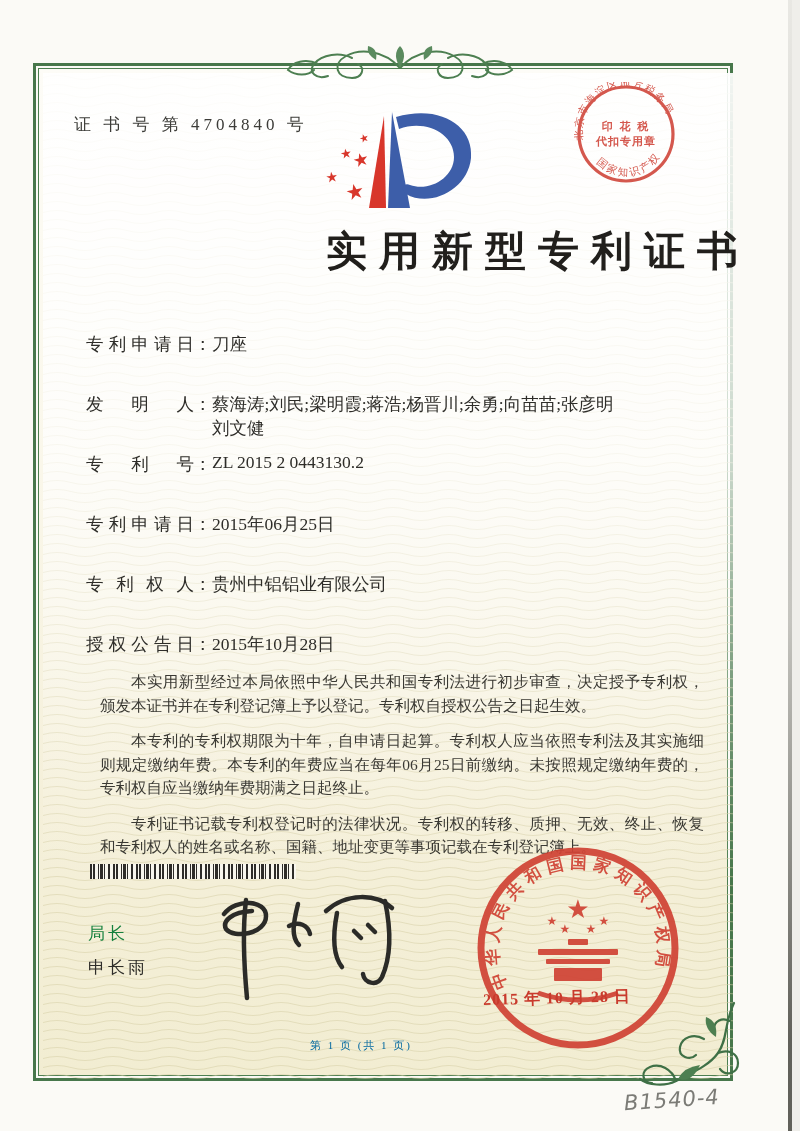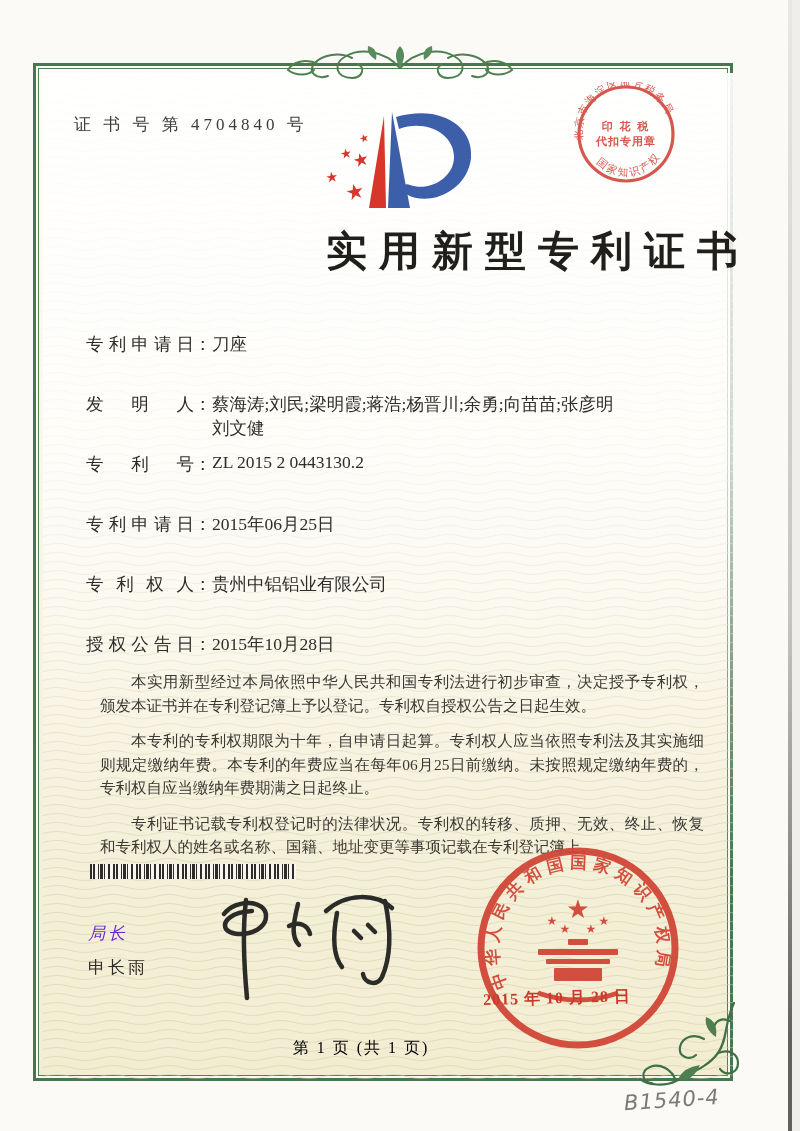--- a/index.html
+++ b/index.html
@@ -37,32 +37,32 @@
 
   .paragraphs{position:absolute;left:88px;top:658px;width:628px;font-size:15.5px;
     line-height:23.5px;color:#3a3933;text-align:justify;}
   .paragraphs p{margin:12px;text-indent:2em;}
 
   .barcode{position:absolute;left:90px;top:864px;width:206px;height:15px;
     background:repeating-linear-gradient(90deg,#2e2c29 0 2px,#f8f6ee 2px 3px,#2e2c29 3px 5px,
     #f8f6ee 5px 8px,#2e2c29 8px 9px,#f8f6ee 9px 10px,#2e2c29 10px 13px,#f8f6ee 13px 14px,
     #2e2c29 14px 15px,#f8f6ee 15px 18px,#2e2c29 18px 20px,#f8f6ee 20px 23px);}
 
-  .sig-title{position:absolute;left:88px;top:922px;font-size:17px;letter-spacing:3px;color:#6d28d9;
-    font-family:"Liberation Sans","DejaVu Sans",sans-serif;font-style:italic;}
+  .sig-title{position:absolute;left:88px;top:922px;font-size:17px;letter-spacing:3px;color:#15803d;
+    font-family:"Liberation Sans","DejaVu Sans",sans-serif;}
   .sig-name{position:absolute;left:88px;top:956px;font-size:17px;letter-spacing:3px;color:#2e2d29;
     font-family:"Liberation Sans","DejaVu Sans",sans-serif;}
   .signature{position:absolute;left:196px;top:878px;}
 
   .seal{position:absolute;left:468px;top:843px;opacity:.92;}
   .seal-date{position:absolute;left:483px;top:988px;width:160px;font-size:16px;
     color:#c93a2c;letter-spacing:1px;white-space:nowrap;transform:rotate(-1.5deg);font-weight:bold;}
 
   .footer{position:absolute;left:0;top:1038px;width:722px;text-align:center;
-    font-size:16px;letter-spacing:2px;color:#000000;}
+    font-size:11px;letter-spacing:2px;color:#0369a1;}
 
   .annotation{position:absolute;left:624px;top:1088px;font-size:21px;color:#7b7b76;
     font-family:"DejaVu Sans",sans-serif;font-style:italic;transform:rotate(-4deg);letter-spacing:1px;}
 </style>
 </head>
 <body>
 
 <div class="page">
 
   <div class="scan-edge"></div>

